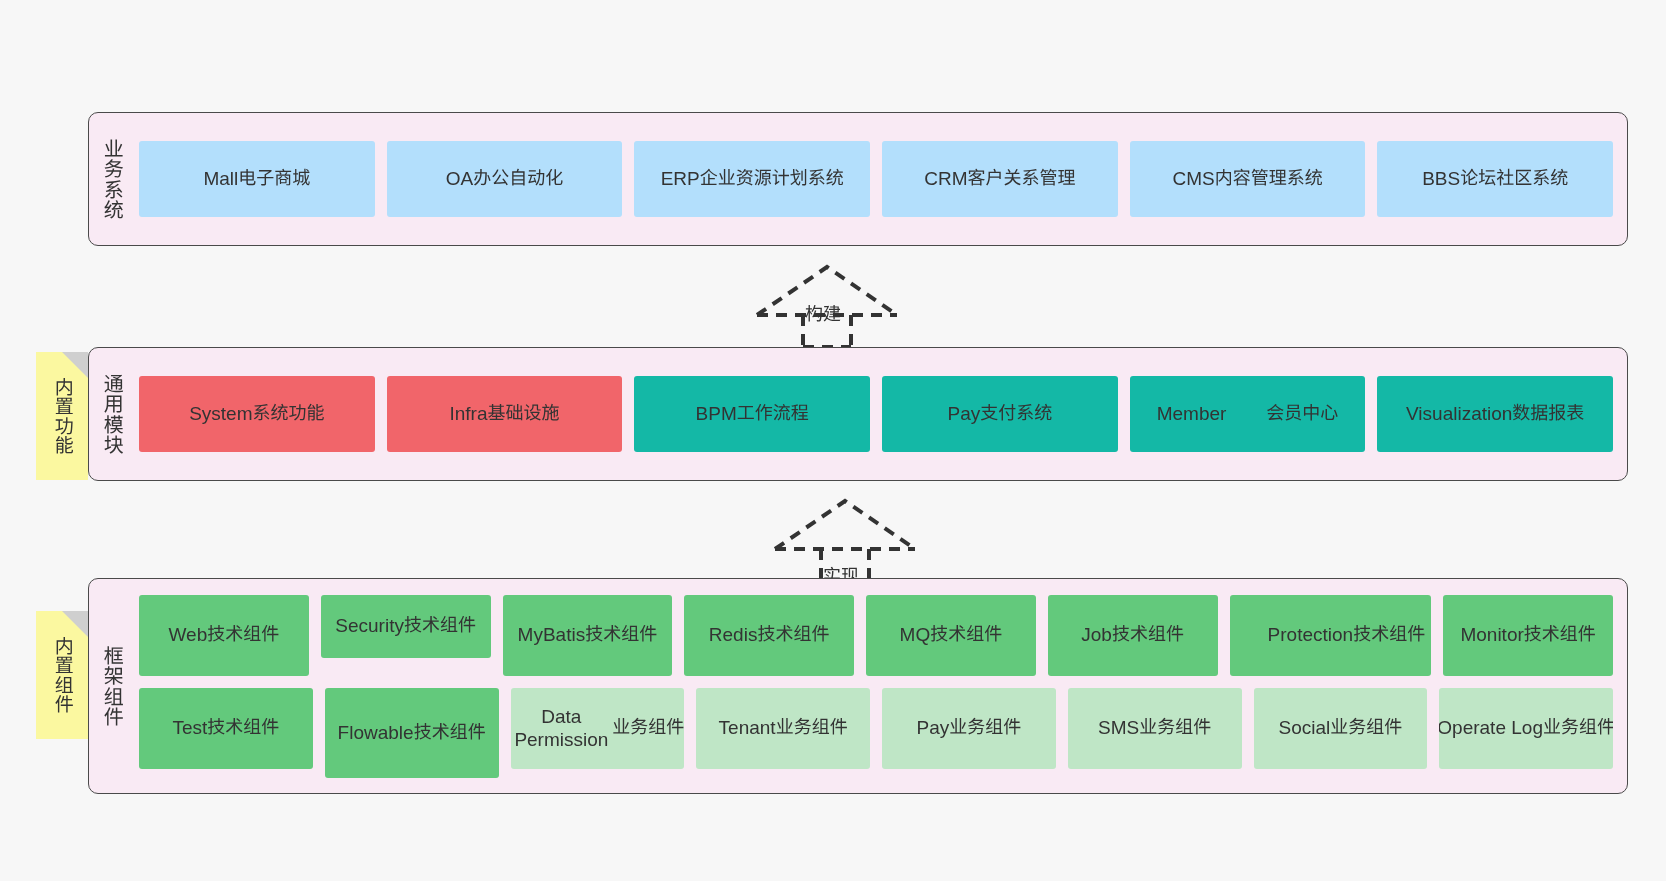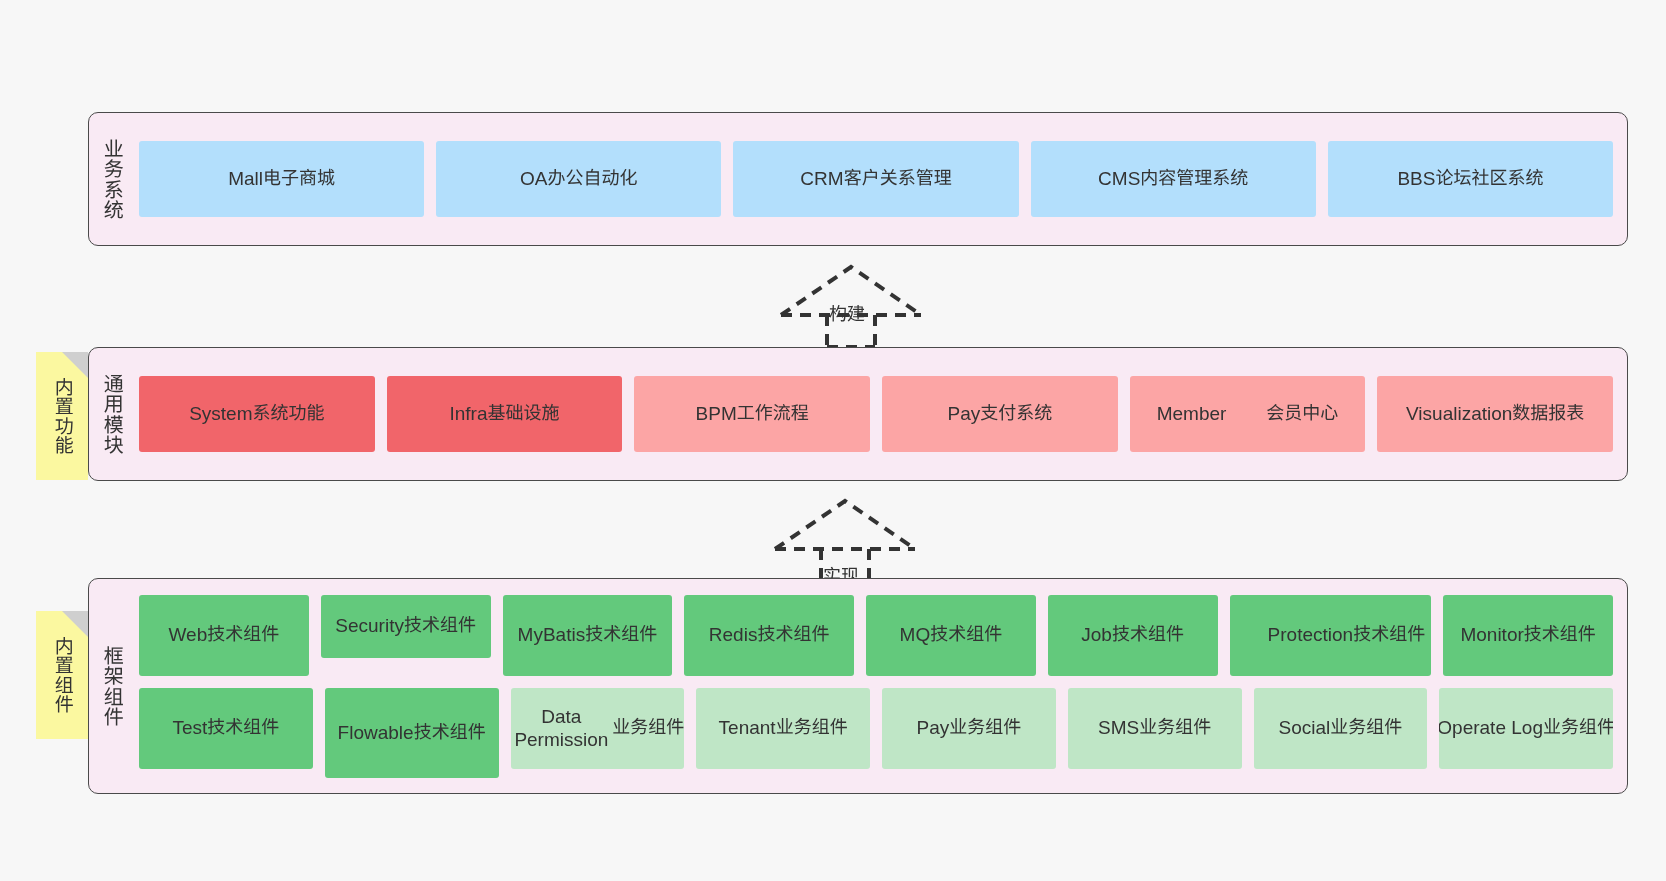--- a/index.html
+++ b/index.html
@@ -89,21 +89,21 @@
     line-height: 1.22;
     white-space: nowrap;
   }
   .node.wrap .n-title {
     white-space: normal;
     word-break: break-word;
   }
 
   .c-blue        { background: #b3dffc; }
   .c-red         { background: #f1656a; }
-  .c-pink        { background: #fca5a5; }
+  .c-pink        { background: #14b8a6; }
   .c-green       { background: #63c97c; }
   .c-green-light { background: #bfe6c6; }
 
   
   .note {
     position: absolute;
     background: #fbf8a0;
     box-sizing: border-box;
     display: flex;
     align-items: center;
@@ -151,36 +151,40 @@
       <div class="row">
         <div class="node c-blue" style="height:76px;">
           <span class="n-title">Mall</span>
           <span class="n-sub">电子商城</span>
         </div>
         <div class="node c-blue" style="height:76px;">
           <span class="n-title">OA</span>
           <span class="n-sub">办公自动化</span>
         </div>
         <div class="node c-blue" style="height:76px;">
+          <span class="n-title">ERP</span>
+          <span class="n-sub">企业资源计划系统</span>
+        </div>
+        <div class="node c-blue" style="height:76px;">
           <span class="n-title">CRM</span>
           <span class="n-sub">客户关系管理</span>
         </div>
         <div class="node c-blue" style="height:76px;">
           <span class="n-title">CMS</span>
           <span class="n-sub">内容管理系统</span>
         </div>
         <div class="node c-blue" style="height:76px;">
           <span class="n-title">BBS</span>
           <span class="n-sub">论坛社区系统</span>
         </div>
       </div>
     </div>
   </div>
 
-  <div class="arrow-wrap" style="left:777px; top:263px; width:148px; height:86px;">
+  <div class="arrow-wrap" style="left:753px; top:263px; width:148px; height:86px;">
     <svg width="148" height="86" viewBox="0 0 148 86" aria-hidden="true">
       <g fill="none" stroke="#333333" stroke-width="4" stroke-dasharray="11,8" stroke-linecap="butt">
         <path d="M 4 52 L 74 4 L 144 52"></path>
         <path d="M 4 52 L 144 52"></path>
         <path d="M 50 52 L 50 86"></path>
         <path d="M 98 52 L 98 86"></path>
         <path d="M 50 84 L 98 84"></path>
       </g>
     </svg>
     <span class="arrow-label" style="left:52px; top:36px;">构建</span>

